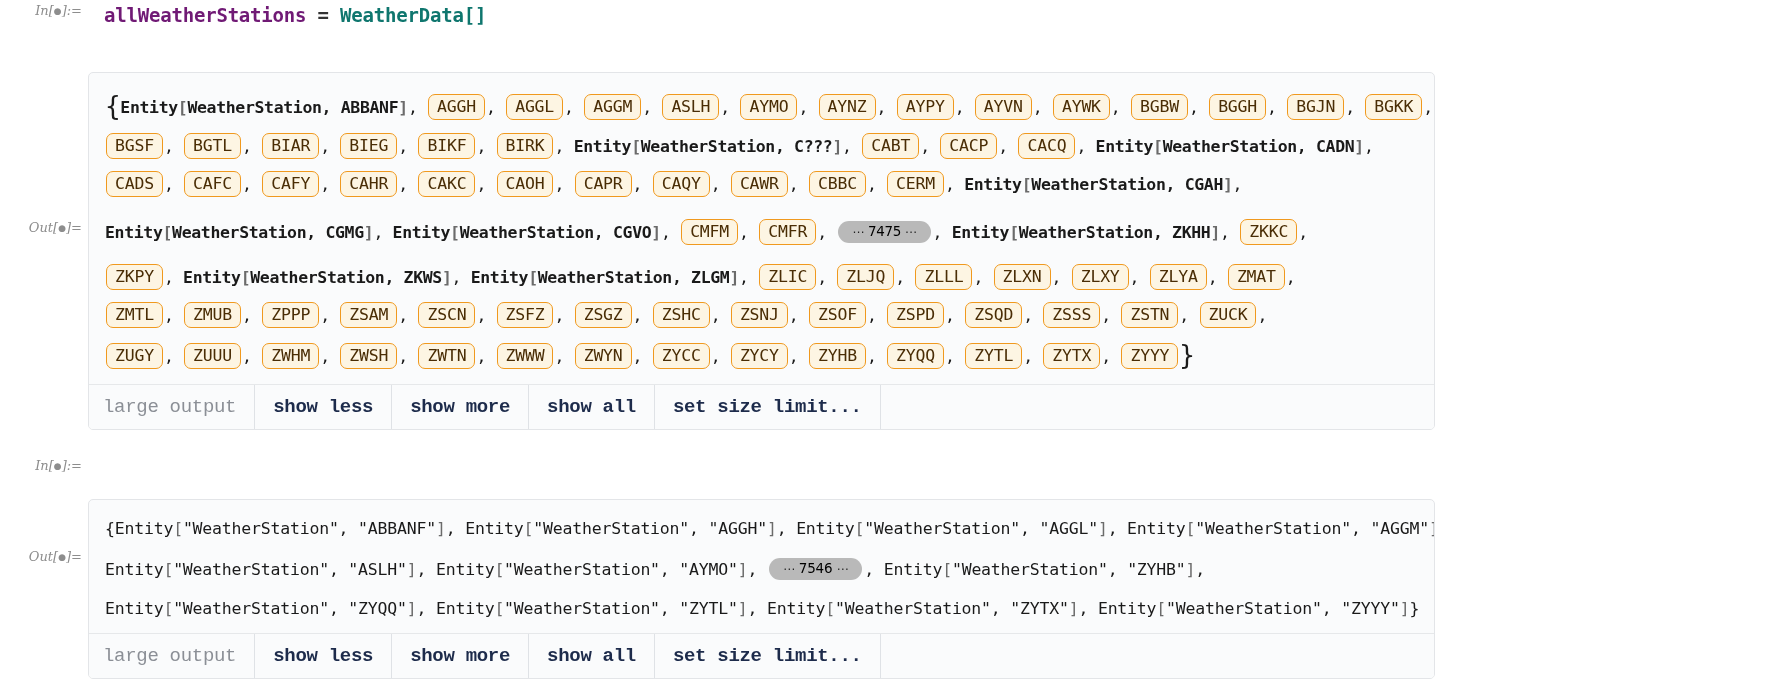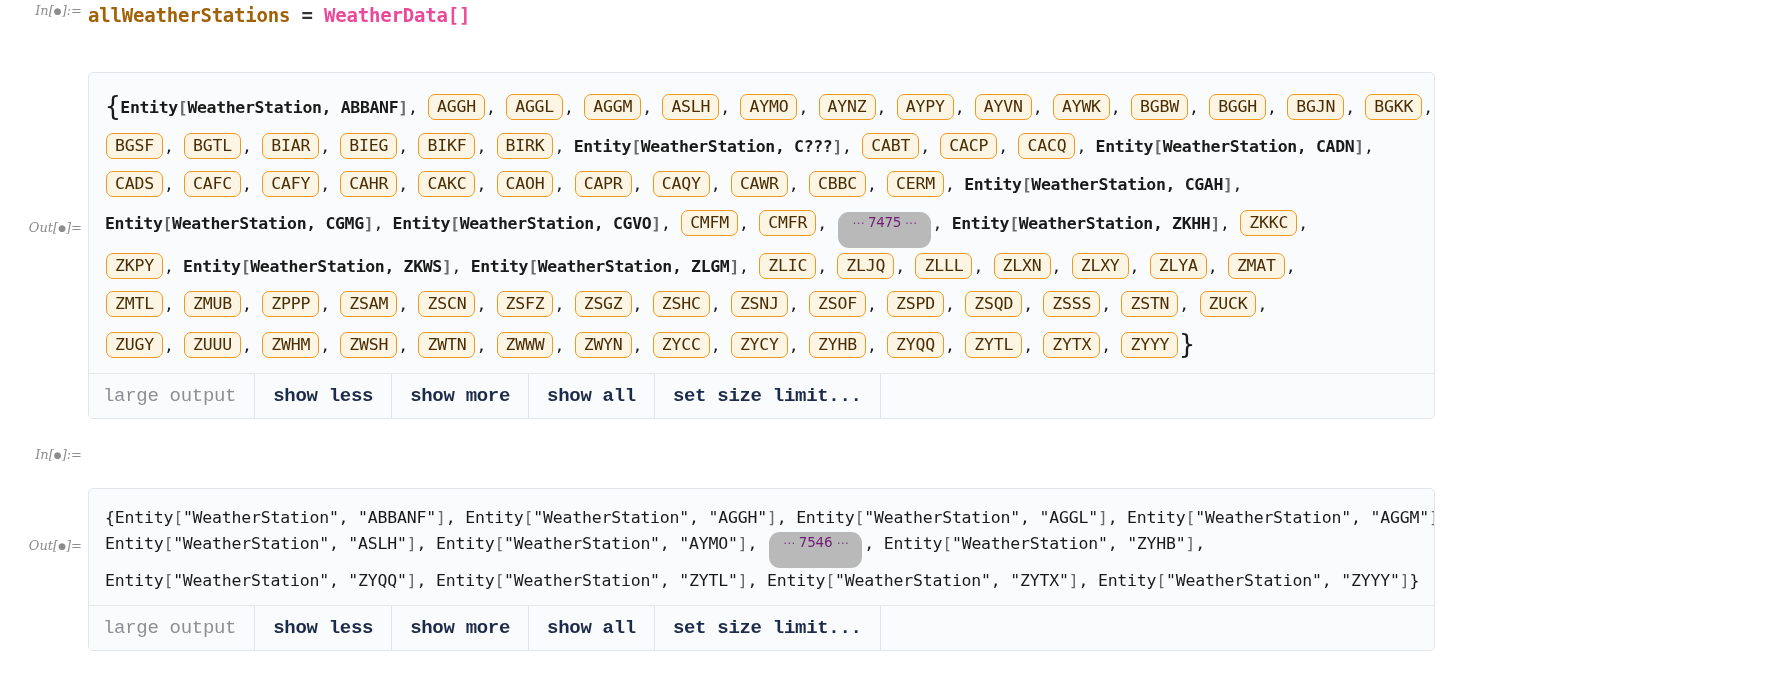--- a/index.html
+++ b/index.html
@@ -50,22 +50,22 @@
   .input-cell {
     flex: 1;
     font-family: "DejaVu Sans Mono", monospace;
     font-size: 19px;
     font-weight: bold;
     letter-spacing: -0.2px;
     color: #111111;
     white-space: nowrap;
     padding-top: 1px;
   }
-  .sym-user { color: #a16207; }
-  .sym-builtin { color: #ec4899; }
+  .sym-user { color: #701a75; margin-left: 16px; }
+  .sym-builtin { color: #0f766e; }
   .sym-op { color: #333333; font-weight: bold; }
 
   
   .out-frame {
     flex: 1;
     border: 1px solid #e3e5e8;
     border-radius: 5px;
     background: #fafbfc;
     box-sizing: border-box;
     margin-right: 22px;
@@ -113,23 +113,23 @@
     line-height: 21px;
     vertical-align: 1px;
     cursor: pointer;
   }
 
   
   .skip {
     display: inline-block;
     background: #b9b9b9;
     border-radius: 11px;
-    padding: 1px 14px 16px 14px;
-    margin: 0 2px;
-    color: #701a75;
+    padding: 1px 14px 2px 14px;
+    margin: 16px 2px;
+    color: #000000;
     font-family: "DejaVu Sans", sans-serif;
     font-size: 13.5px;
     line-height: 18px;
     vertical-align: 2px;
     cursor: pointer;
   }
   .skip .dots { opacity: 0.82; font-size: 12px; }
 
   .ent-text {
     font-family: "DejaVu Sans Mono", monospace;

